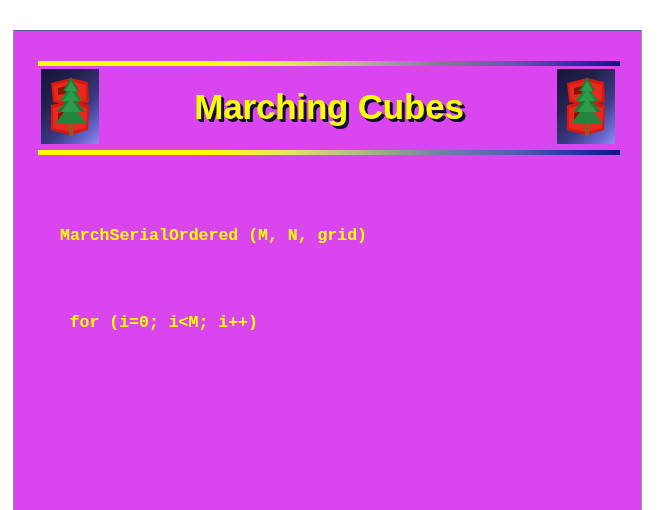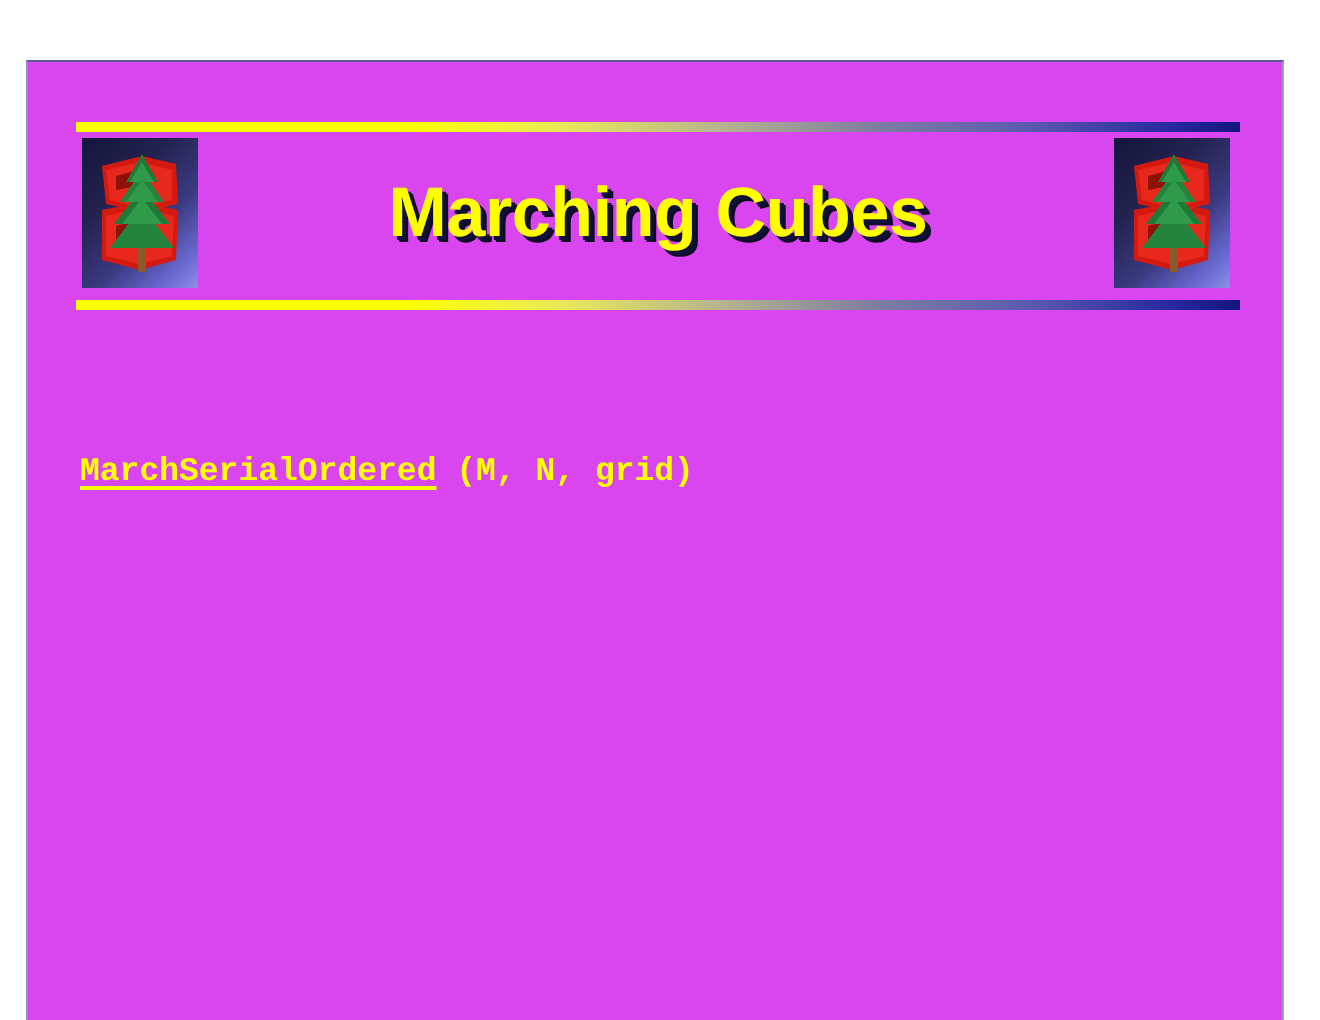--- a/index.html
+++ b/index.html
@@ -105,23 +105,23 @@
     font-family: "Liberation Mono", "DejaVu Sans Mono", monospace;
     font-weight: bold;
     font-size: 16.5px;
     line-height: 29px;
     color: #ffff00;
     white-space: pre;
     letter-spacing: 0px;
   }
   .code-line { display: block; height: 29px; }
   .fn-underline {
-    text-decoration: underline;
     text-underline-offset: 3px;
     text-decoration-thickness: 2px;
+    margin-left: 20px;
   }
 </style>
 </head>
 <body>
 
 <div id="slide-canvas">
 
   <div id="slide">
 
     <div id="title-block">
@@ -170,17 +170,18 @@
           <path d="M30 21 L38 32 L22 32 Z" fill="#2e9a4a"></path>
           <path d="M30 30 L40 43 L20 43 Z" fill="#2e9a4a"></path>
         </svg>
       </div>
 
       <div class="rule" id="rule-bottom"></div>
     </div>
 
     <div id="code-block">
       <span class="code-line"><span class="fn-underline">MarchSerialOrdered</span><span> (M, N, grid)</span></span>
+      <span class="code-line">   for (i=0; i&lt;M; i++)</span>
       
     </div>
 
   </div>
 </div>
 
 </body></html>

